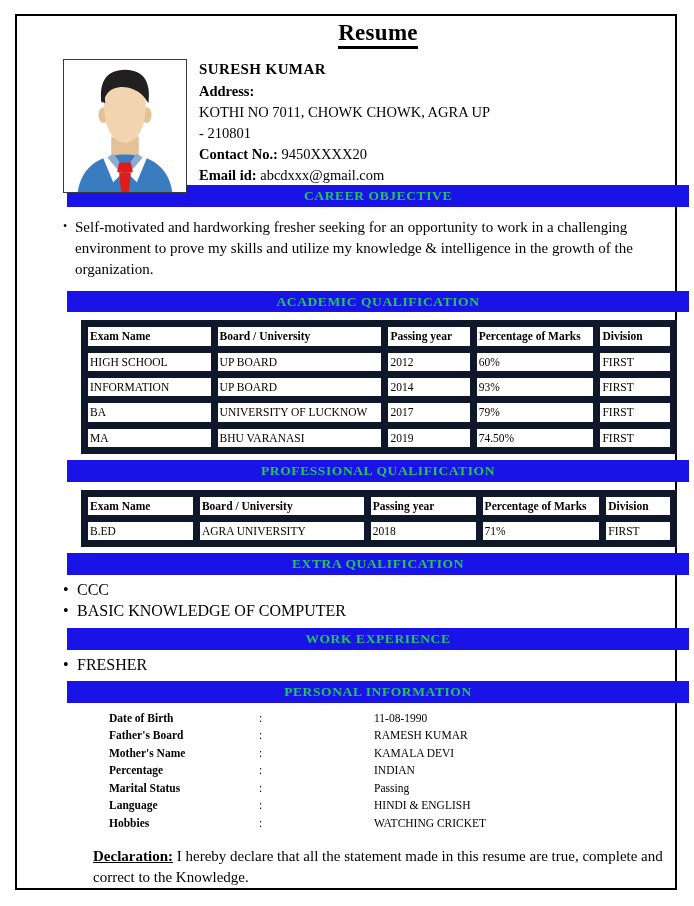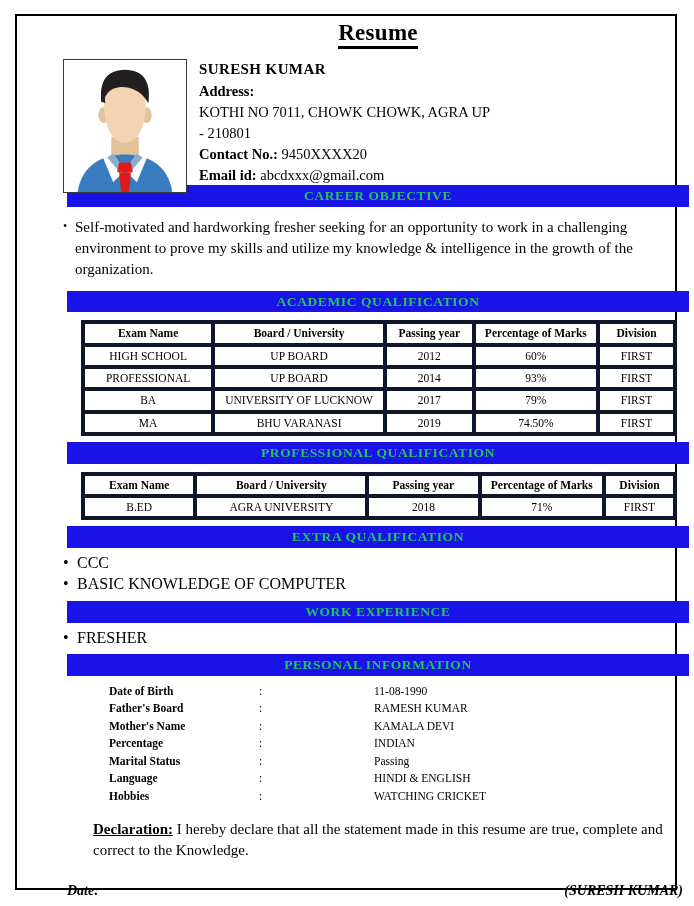--- a/index.html
+++ b/index.html
@@ -104,22 +104,22 @@
 
   
   .tbl-wrap { padding: 8px 30px 6px 32px; }
   table.q {
     width: 100%;
     border-collapse: collapse;
     font-size: 11.5px;
     table-layout: fixed;
   }
   table.q th, table.q td {
-    border: 4px solid #0f172a;
-    text-align: center;
+    border: 7px solid #0f172a;
+    text-align: left;
     padding: 2px 2px;
     line-height: 1.25;
   }
   table.q th { font-weight: bold; }
   table.q td { font-weight: normal; }
 
   
   .pinfo { padding: 7px 0 4px 60px; font-size: 11.5px; }
   .pinfo .row { display: flex; line-height: 1.52; align-items: flex-end; }
   .pinfo .k { width: 150px; font-weight: bold; }
@@ -219,21 +219,21 @@
           </thead>
       <tbody id="acad-body">
             <tr>
               <td>HIGH SCHOOL</td>
               <td>UP BOARD</td>
               <td>2012</td>
               <td>60%</td>
               <td>FIRST</td>
             </tr>
             <tr>
-              <td>PROFESSIONAL</td>
+              <td>INFORMATION</td>
               <td>UP BOARD</td>
               <td>2014</td>
               <td>93%</td>
               <td>FIRST</td>
             </tr>
             <tr>
               <td>BA</td>
               <td>UNIVERSITY OF LUCKNOW</td>
               <td>2017</td>
               <td>79%</td>

